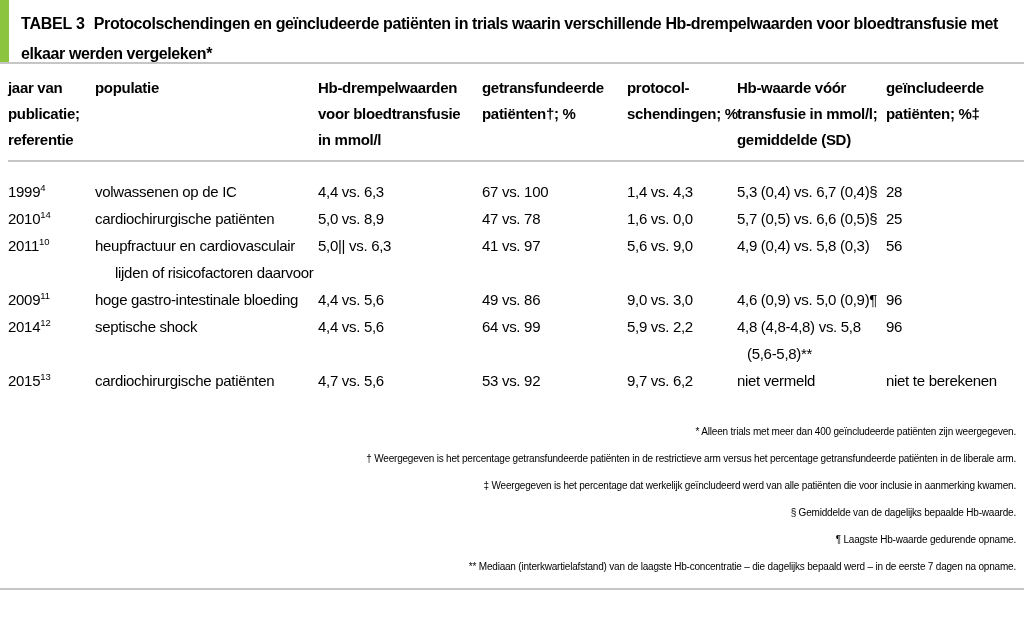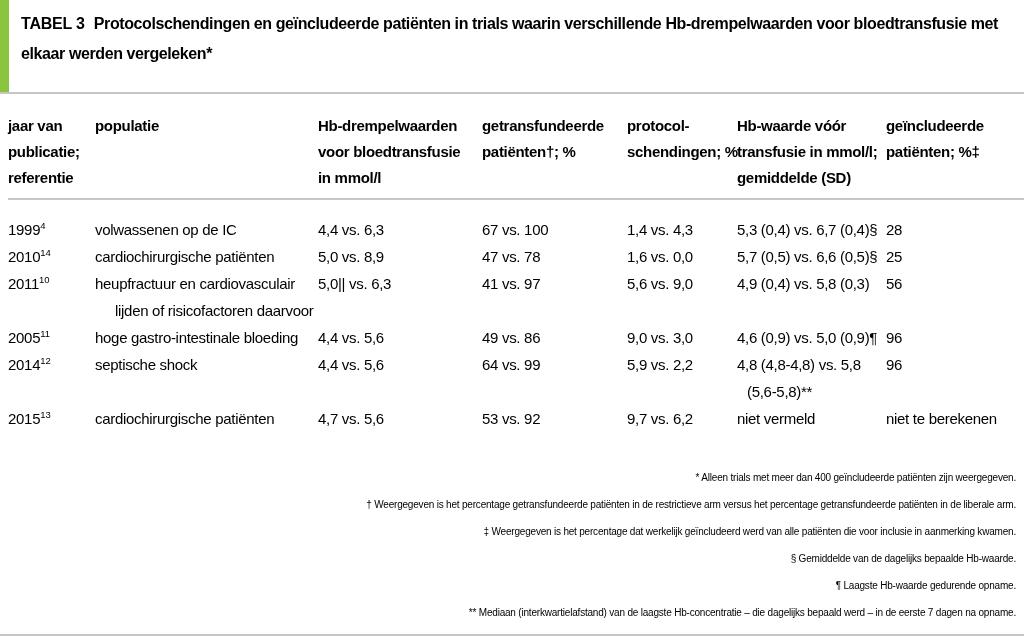--- a/index.html
+++ b/index.html
@@ -6,21 +6,21 @@
   html, body {
     width: 1024px; height: 636px;
     background: #ffffff;
     font-family: "Liberation Sans", "DejaVu Sans", sans-serif;
     color: #000;
     overflow: hidden;
   }
   
   .title-block {
     position: relative;
-    height: 94px;
+    height: 64px;
     border-bottom: 2px solid #c6c6c6;
     padding: 9px 14px 0 21px;
   }
   .accent {
     position: absolute;
     left: 0; top: 0;
     width: 9px; height: 100%;
     background: #8bc53f;
   }
   .title {
@@ -28,21 +28,21 @@
     line-height: 30px;
     letter-spacing: -0.4px;
     font-weight: 600;
   }
   .title .tlabel {
     font-weight: 800;
     margin-right: 9px;
     letter-spacing: -0.2px;
   }
   
-  .table-wrap { padding: 8px 8px; }
+  .table-wrap { padding: 0 8px; }
   table {
     width: 1016px;
     border-collapse: collapse;
     table-layout: fixed;
   }
   col.c1 { width: 87px; }
   col.c2 { width: 223px; }
   col.c3 { width: 164px; }
   col.c4 { width: 145px; }
   col.c5 { width: 110px; }
@@ -174,21 +174,21 @@
           <span class="l1">heupfractuur en cardiovasculair</span>
           <span class="l2">lijden of risicofactoren daarvoor</span>
         </td>
         <td>5,0|| vs. 6,3</td>
         <td>41 vs. 97</td>
         <td>5,6 vs. 9,0</td>
         <td>4,9 (0,4) vs. 5,8 (0,3)</td>
         <td>56</td>
       </tr>
       <tr>
-        <td><span>2005</span><sup>11</sup></td>
+        <td><span>2009</span><sup>11</sup></td>
         <td>hoge gastro-intestinale bloeding</td>
         <td>4,4 vs. 5,6</td>
         <td>49 vs. 86</td>
         <td>9,0 vs. 3,0</td>
         <td>4,6 (0,9) vs. 5,0 (0,9)¶</td>
         <td>96</td>
       </tr>
       <tr>
         <td><span>2014</span><sup>12</sup></td>
         <td>septische shock</td>

